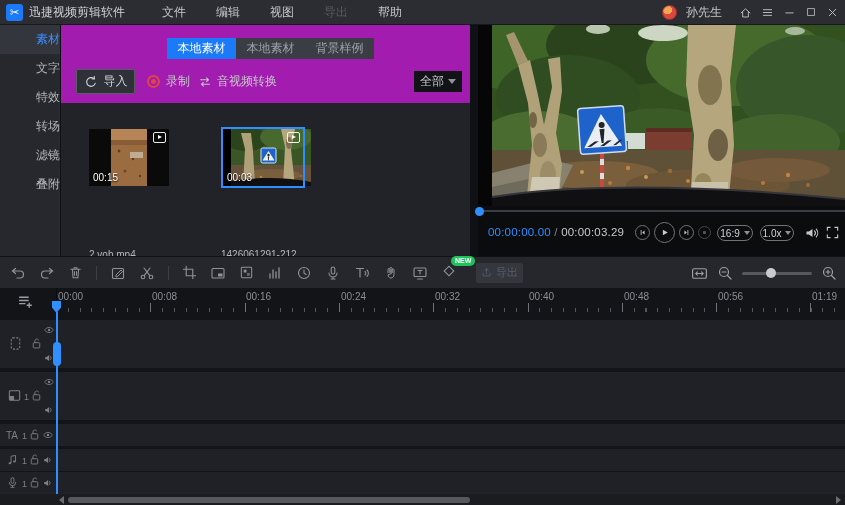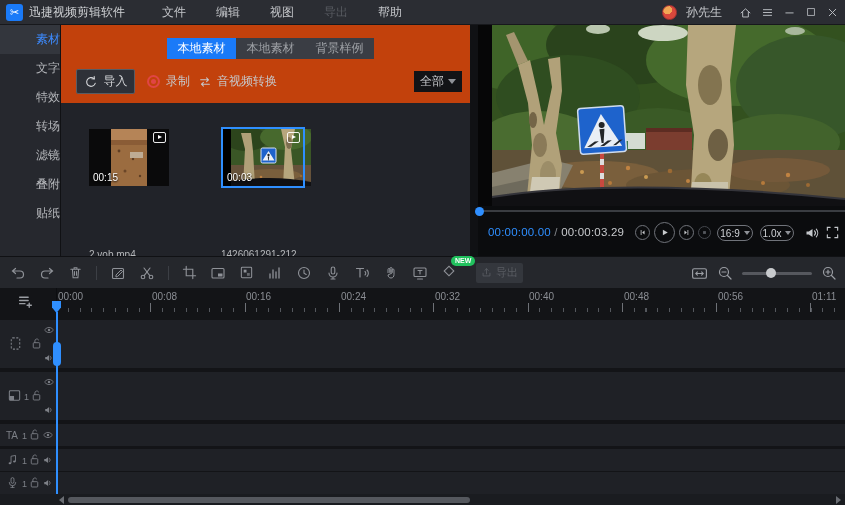--- a/index.html
+++ b/index.html
@@ -22,21 +22,21 @@
   .winbtn{color:#b9bcc1;}
 
   
   .upper{position:absolute;left:0;top:25px;width:845px;height:231px;background:#101114;}
   
   .sidebar{position:absolute;left:0;top:0;width:60px;height:231px;background:#26282e;}
   .side-item{height:29px;line-height:29px;text-align:right;color:#b4b6ba;font-size:12px;cursor:default;}
   .side-item.active{background:#33363d;color:#3d8bff;}
 
   
-  .materials{position:absolute;left:61px;top:0;width:409px;height:231px;background:#c2410c;}
+  .materials{position:absolute;left:61px;top:0;width:409px;height:231px;background:#a21caf;}
   .tabs{position:absolute;left:106px;top:13px;display:flex;height:21px;}
   .tab{width:69px;line-height:21px;text-align:center;background:#3a3d44;color:#9da0a5;font-size:12px;}
   .tab.active{background:#1a7af8;color:#fff;}
   .mat-toolbar{position:absolute;left:0;top:44px;width:100%;height:26px;}
   .btn-import{position:absolute;left:15px;top:0;width:59px;height:25px;border:1px solid #595c63;border-radius:2px;background:#2e3138;display:flex;align-items:center;justify-content:center;gap:6px;color:#d2d4d7;}
   .btn-record{position:absolute;left:86px;top:2px;display:flex;align-items:center;gap:6px;color:#c6c8cb;height:21px;}
   .rec-dot{width:13px;height:13px;border:2px solid #e04545;border-radius:50%;position:relative;}
   .rec-dot::after{content:"";position:absolute;left:2px;top:2px;width:5px;height:5px;border-radius:50%;background:#e04545;}
   .btn-convert{position:absolute;left:137px;top:2px;display:flex;align-items:center;gap:5px;color:#c6c8cb;height:21px;}
   .dropdown{position:absolute;right:8px;top:2px;width:48px;height:21px;background:#121316;display:flex;align-items:center;justify-content:space-between;padding:0 6px;color:#c6c8cb;}
@@ -287,21 +287,20 @@
 
   <div class="upper">
 
     <aside class="sidebar">
       <div class="side-item active">素材</div>
       <div class="side-item">文字</div>
       <div class="side-item">特效</div>
       <div class="side-item">转场</div>
       <div class="side-item">滤镜</div>
       <div class="side-item">叠附</div>
-      <div class="side-item">贴纸</div>
     </aside>
 
     <section class="materials">
       <div class="tabs">
         <div class="tab active">本地素材</div>
         <div class="tab">本地素材</div>
         <div class="tab">背景样例</div>
       </div>
       <div class="mat-toolbar">
         <div class="btn-import">
@@ -602,21 +601,21 @@
 
     <div class="ruler">
       <span class="rlabel" style="left:2px">00:00</span>
       <span class="rlabel" style="left:96px">00:08</span>
       <span class="rlabel" style="left:190px">00:16</span>
       <span class="rlabel" style="left:285px">00:24</span>
       <span class="rlabel" style="left:379px">00:32</span>
       <span class="rlabel" style="left:473px">00:40</span>
       <span class="rlabel" style="left:568px">00:48</span>
       <span class="rlabel" style="left:662px">00:56</span>
-      <span class="rlabel" style="left:756px">01:11</span>
+      <span class="rlabel" style="left:756px">01:19</span>
     </div>
 
     <div class="trow" style="top:32px;height:48px;">
       <div class="thead">
         <span class="ic" style="position:absolute;left:8px;top:16px;">
             <svg width="15" height="15">
               <use href="#i-dashrect"></use>
             </svg>
           </span>
         <span class="ic" style="position:absolute;left:30px;top:17px;">

